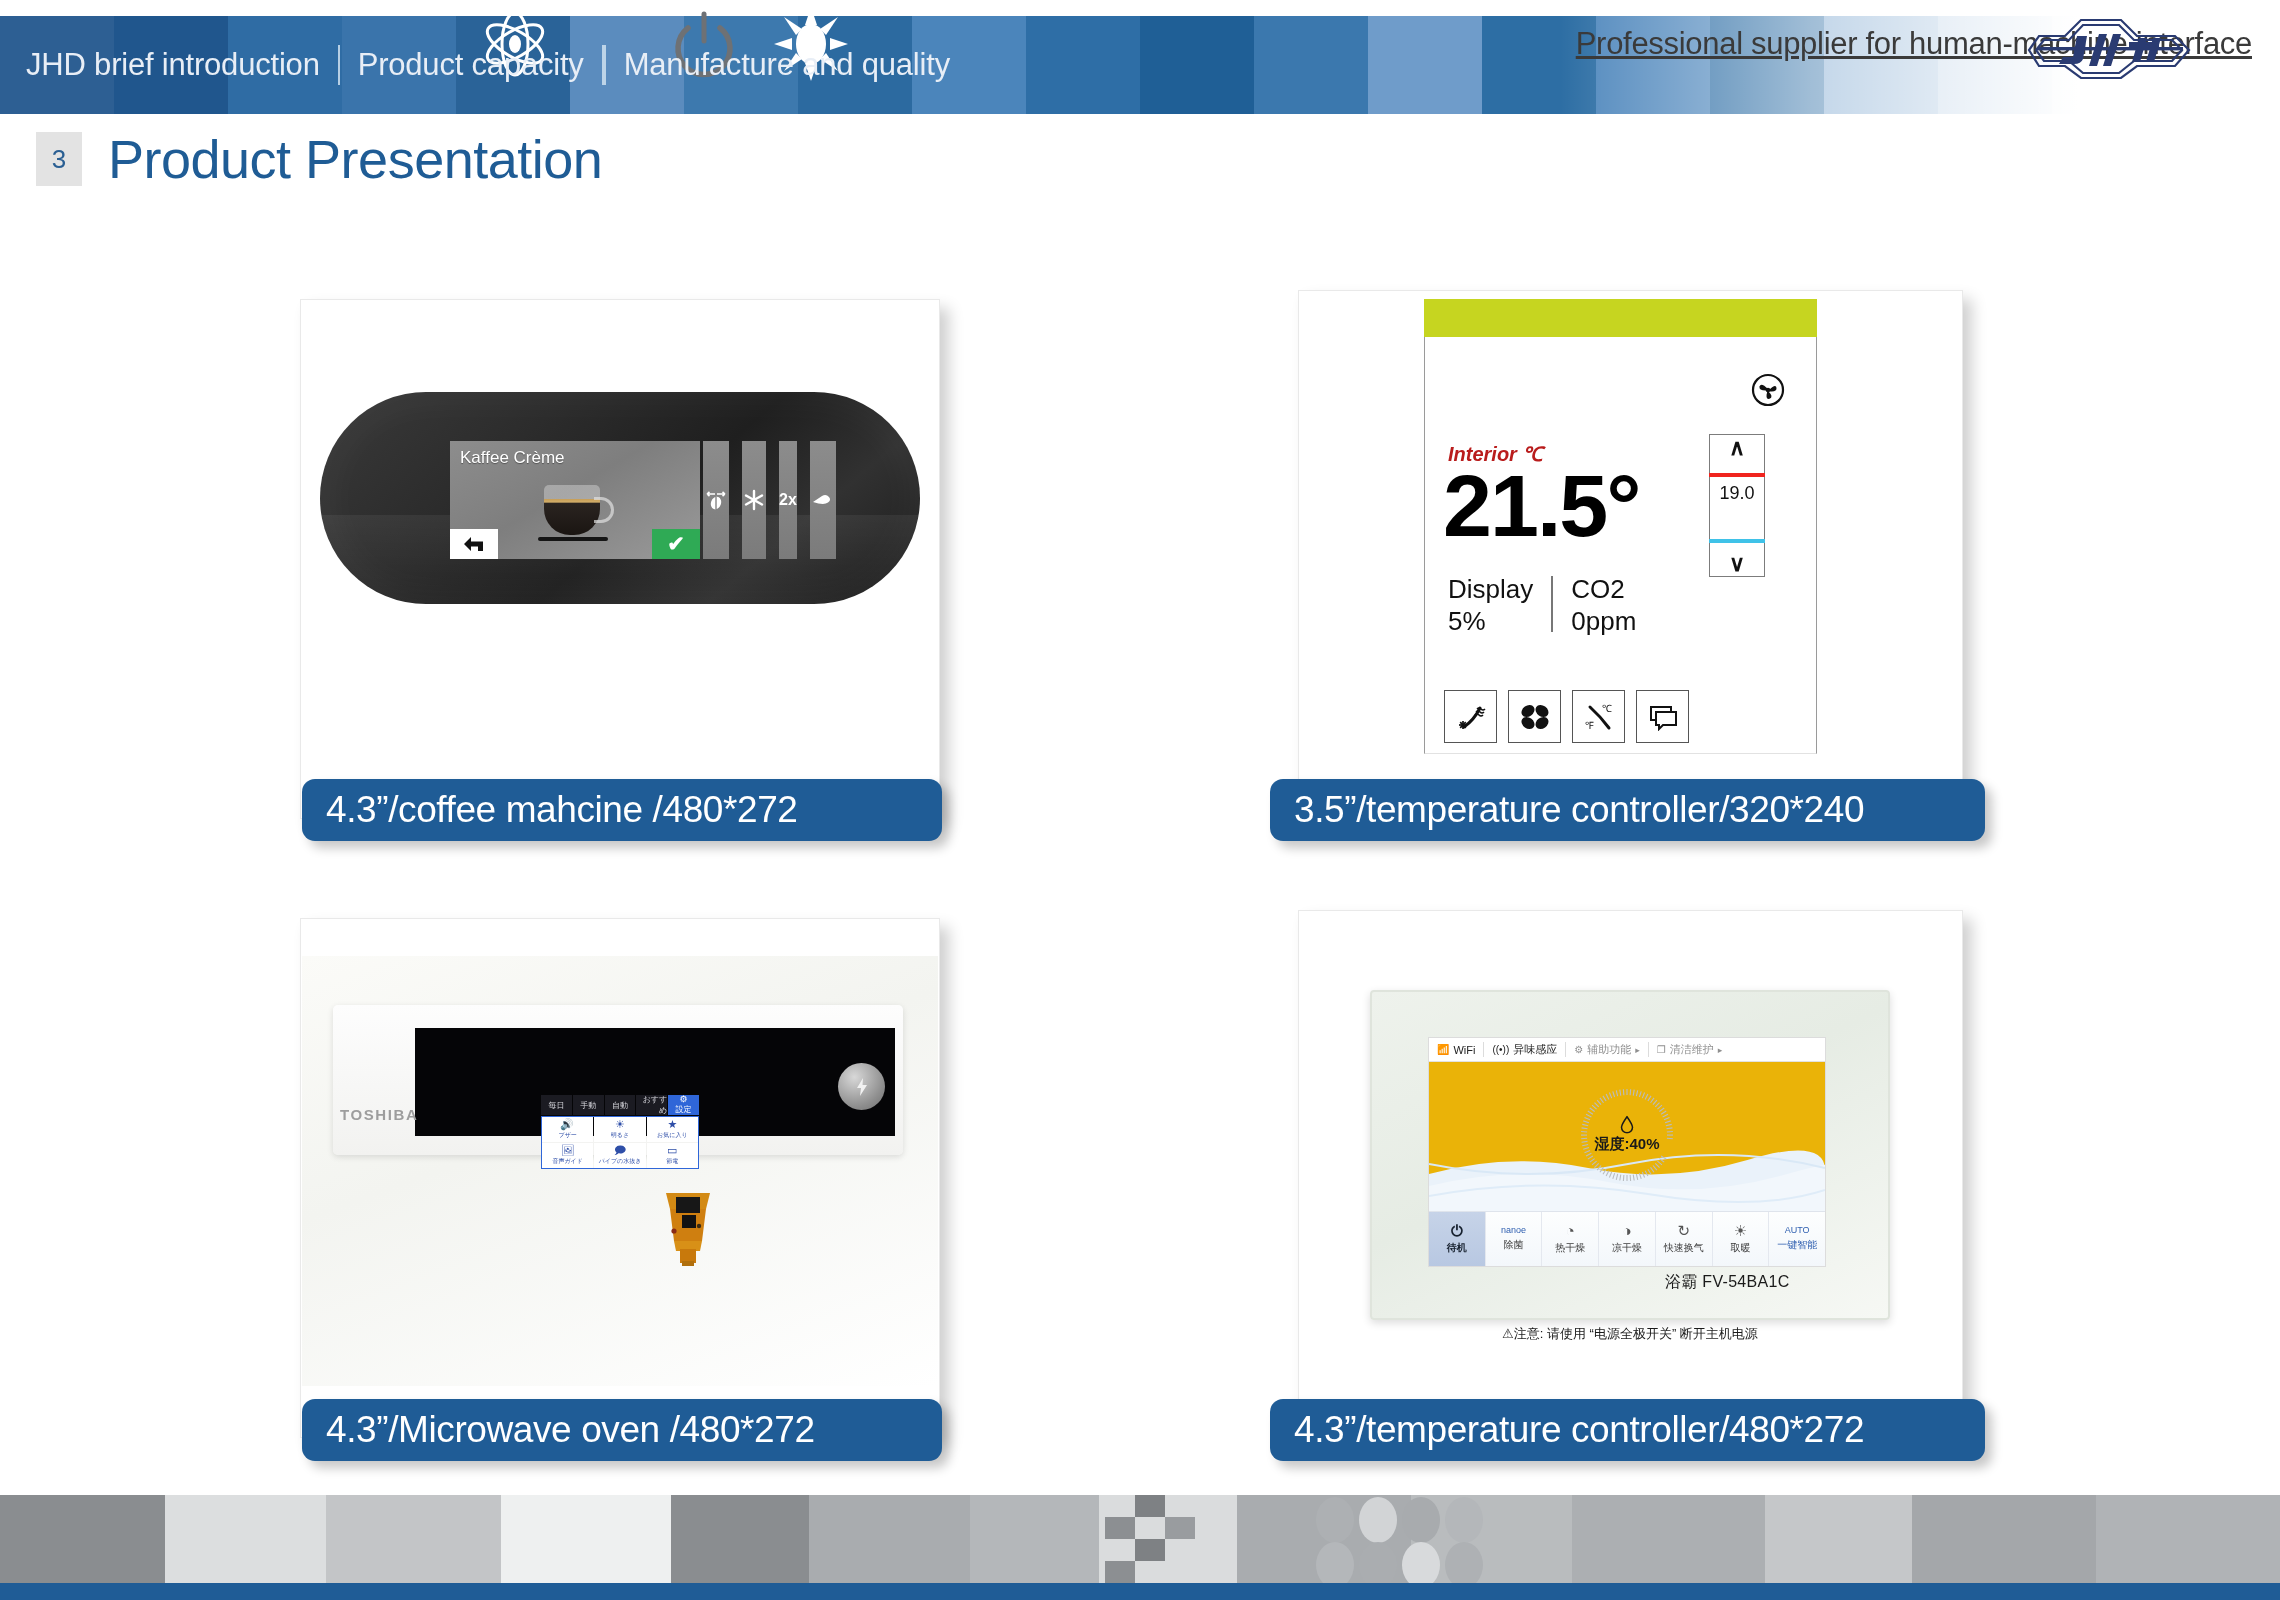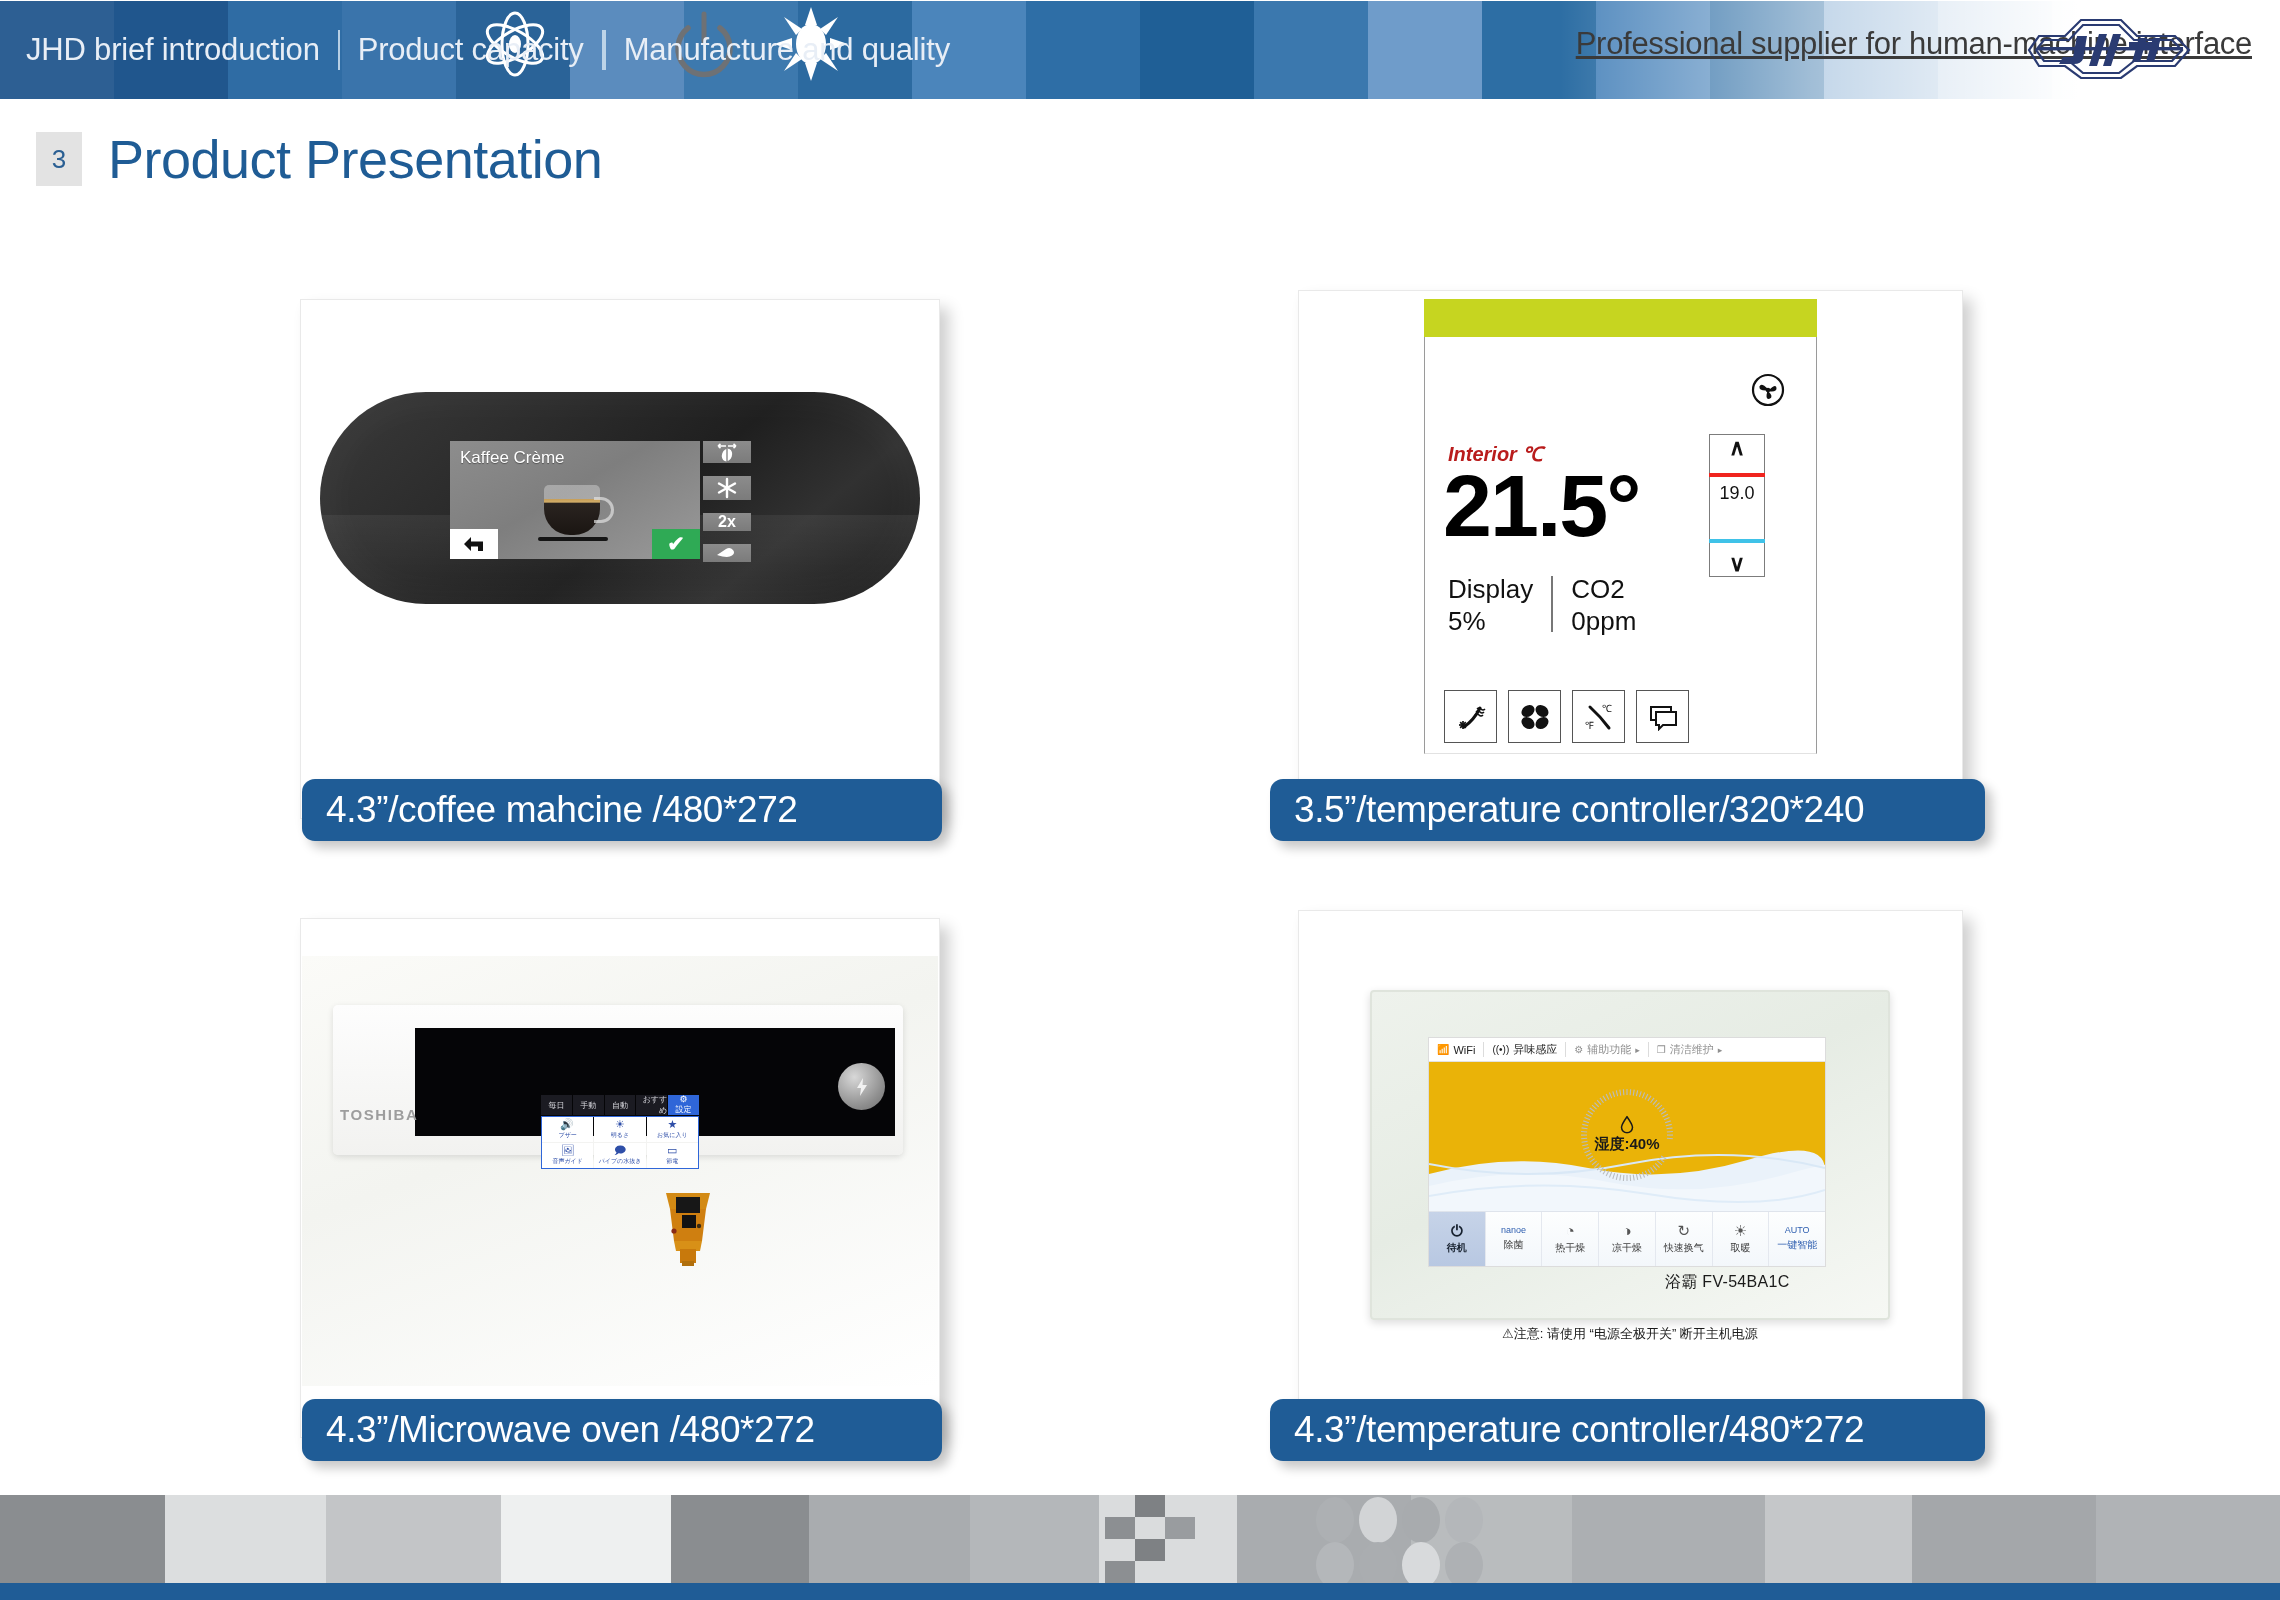--- a/index.html
+++ b/index.html
@@ -6,21 +6,21 @@
   html, body { width: 2280px; height: 1600px; }
   body {
     font-family: "Liberation Sans", sans-serif;
     background: #ffffff;
     position: relative;
     overflow: hidden;
   }
 
   
   .navbar {
-    position: absolute; left: 0; top: 1px;
+    position: absolute; left: 0; top: 16px;
     width: 2280px; height: 98px;
     overflow: hidden;
     padding-left: 24px;
   }
   .nav-stripes {
     position: absolute; inset: 0;
     display: flex;
   }
   .nav-stripes i { flex: 1 1 0; height: 100%; display: block; }
   .nav-fade {
@@ -158,21 +158,21 @@
   .coffee-ok {
     position: absolute; right: 0; bottom: 0;
     width: 48px; height: 30px;
     background: #2faa55;
     display: flex; align-items: center; justify-content: center;
     color: #fff; font-size: 21px; font-weight: bold;
   }
   .coffee-sidebar {
     position: absolute; left: 703px; top: 441px;
     width: 48px; height: 118px;
-    display: flex; flex-direction: column; gap: 13px;
+    display: flex; flex-direction: row; gap: 13px;
   }
   .coffee-btn {
     flex: 1;
     background: linear-gradient(180deg,#8c8c8c,#7b7b7b);
     display: flex; align-items: center; justify-content: center;
     color: #fff; font-size: 16px; font-weight: bold;
   }
 
   
   .tc-screen {

